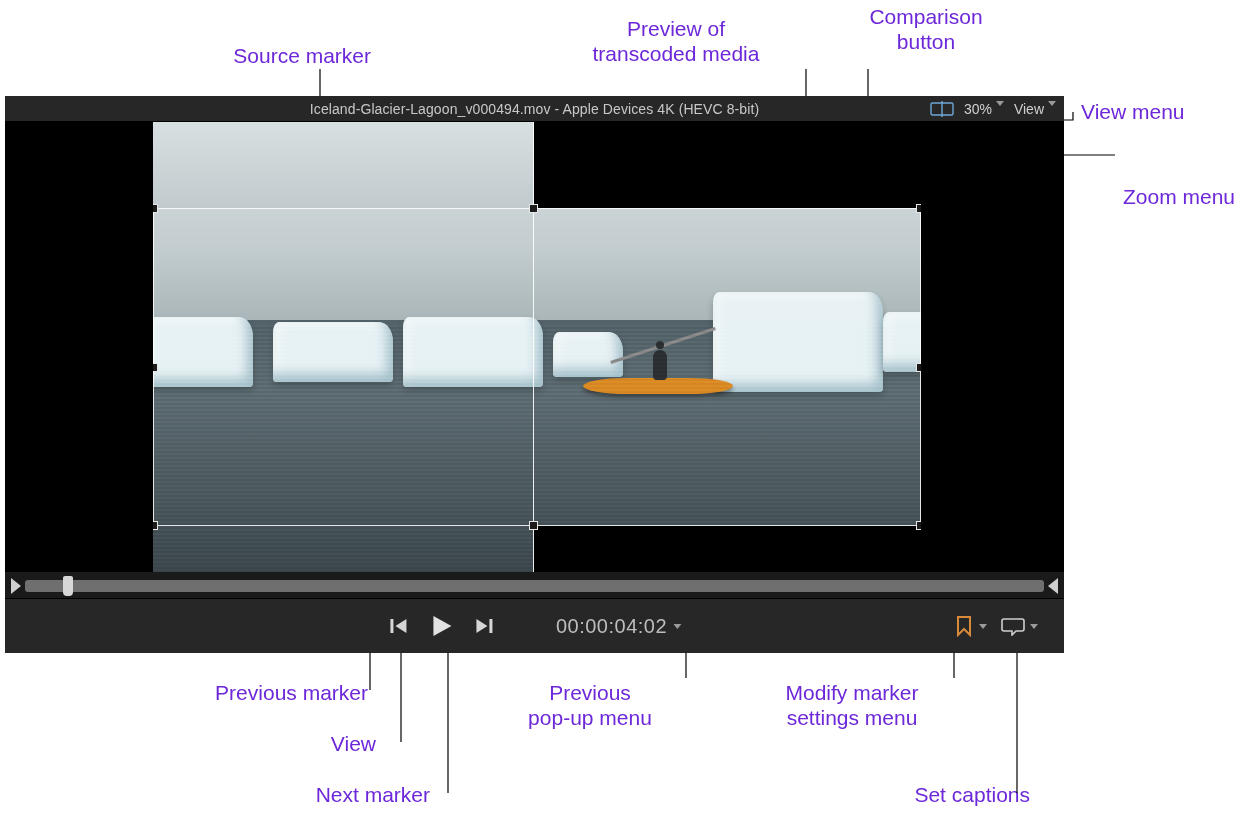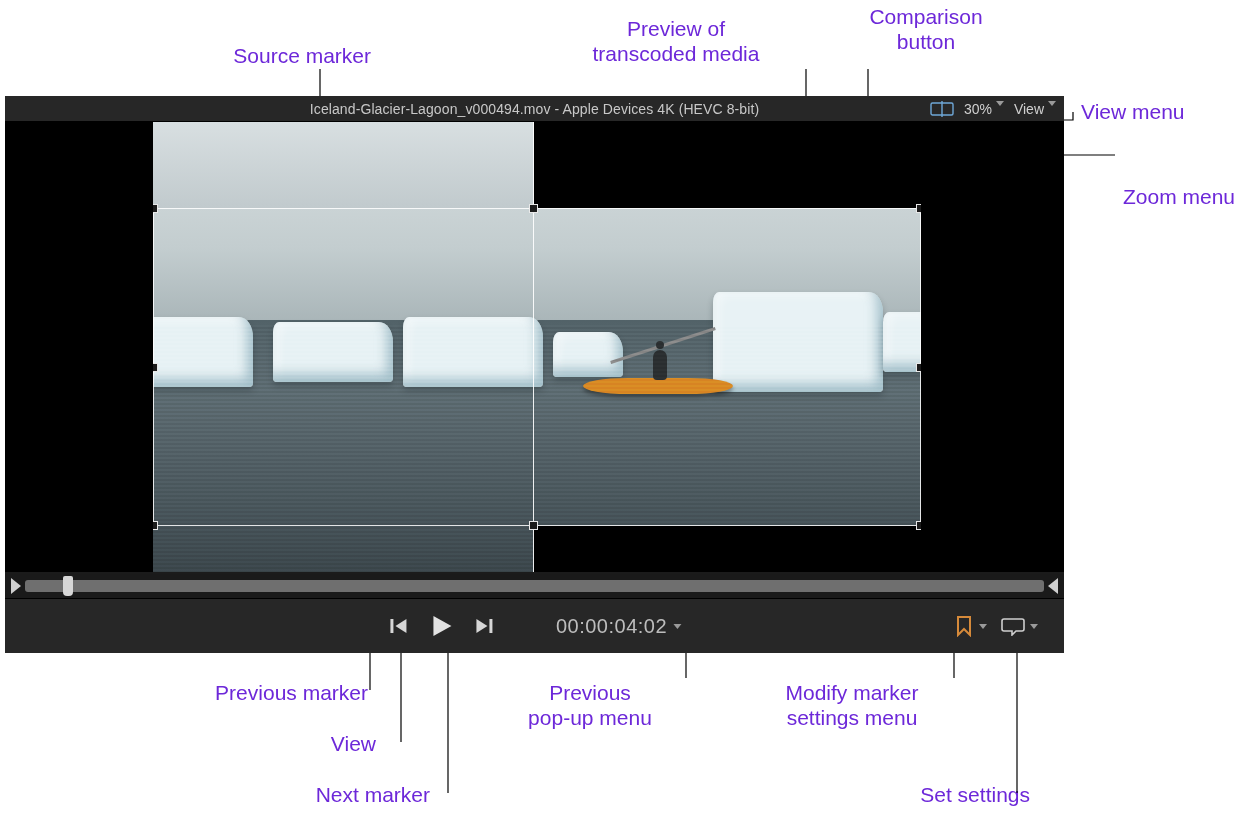--- a/index.html
+++ b/index.html
@@ -324,21 +324,21 @@
 <div class="callout right" style="left:1081px; top:99px;">View menu</div>
 <div class="callout right" style="left:1123px; top:144px;margin-top:40px;">Zoom menu</div>
 
 <div class="callout left-align" style="left:148px; top:680px; width:220px;">Previous marker</div>
 <div class="callout left-align" style="left:316px; top:731px; width:60px;">View</div>
 <div class="callout left-align" style="left:260px; top:782px; width:170px;">Next marker</div>
 <div class="callout" style="left:490px; top:680px; width:200px;">Previous
 pop-up menu</div>
 <div class="callout" style="left:752px; top:680px; width:200px;">Modify marker
 settings menu</div>
-<div class="callout left-align" style="left:870px; top:782px; width:160px;">Set settings</div>
+<div class="callout left-align" style="left:870px; top:782px; width:160px;">Set captions</div>
 
 <svg class="leaders">
   <g stroke="#000" stroke-width="1.2" fill="none">
 
     <path d="M 320 69 L 320 100"></path>
     <path d="M 806 69 L 806 118"></path>
     <path d="M 868 69 L 868 102"></path>
 
     <path d="M 1010 110 L 1010 120 L 1073 120 L 1073 112"></path>
     <path d="M 934 120 L 934 155 L 1115 155"></path>

